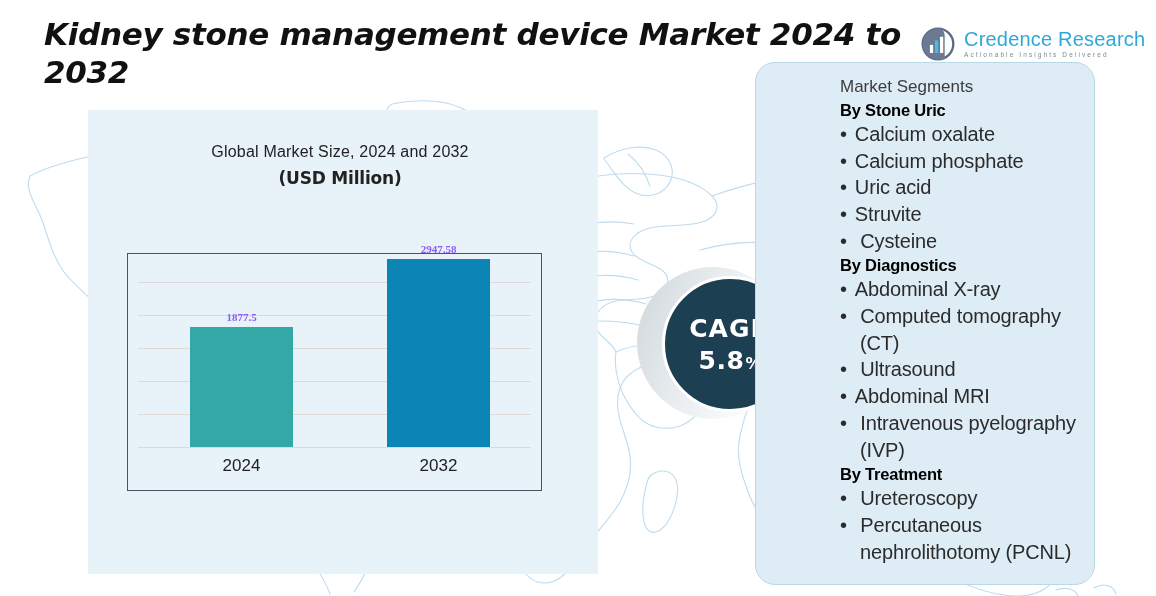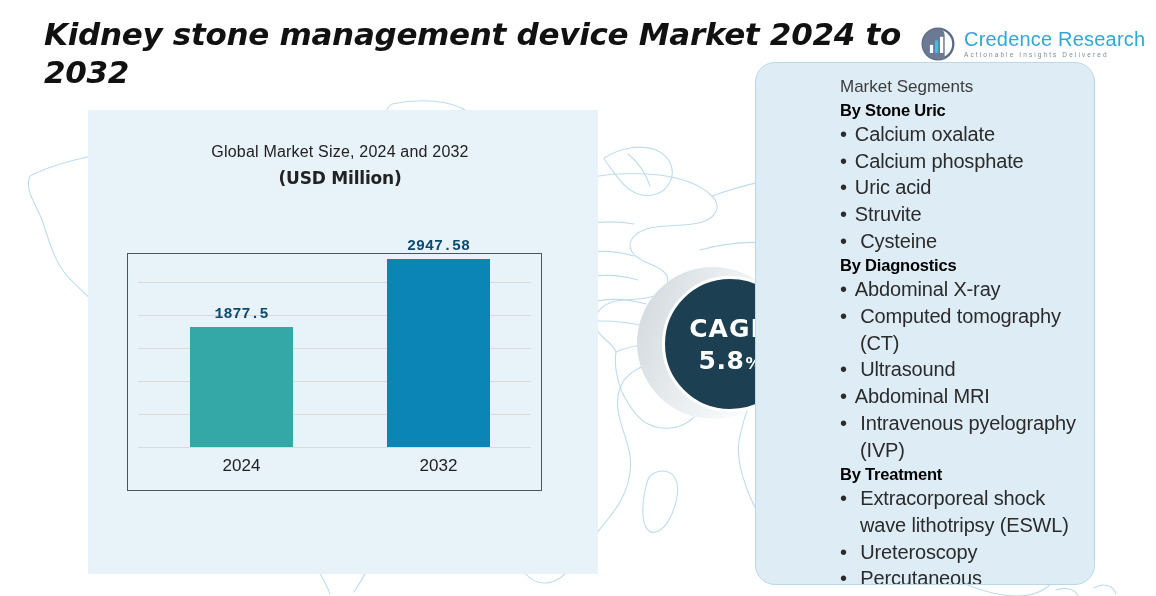--- a/index.html
+++ b/index.html
@@ -126,24 +126,24 @@
     width: 103px;
   }
   .bar {
     width: 100%;
     display: block;
   }
   .bar-value {
     position: absolute;
     left: 50%;
     transform: translate(-50%, -100%);
-    font-family: Liberation Mono, monospace;
-    font-weight: bold;
-    font-size: 15px;
-    color: #0c4a6e;
+    font-family: Liberation Serif, serif;
+    font-weight: bold;
+    font-size: 11px;
+    color: #8b5cf6;
     white-space: nowrap;
     margin-top: -4px;
   }
   .bar-cat {
     position: absolute;
     left: 50%;
     transform: translateX(-50%);
     top: 100%;
     margin-top: 9px;
     font-family: "Liberation Sans", sans-serif;
@@ -407,19 +407,18 @@
       <div class="seg-item"><span class="b">•</span><span> Cysteine</span></div>
 
       <div class="seg-heading">By Diagnostics</div>
       <div class="seg-item"><span class="b">•</span><span>Abdominal X-ray</span></div>
       <div class="seg-item"><span class="b">•</span><span> Computed tomography (CT)</span></div>
       <div class="seg-item"><span class="b">•</span><span> Ultrasound</span></div>
       <div class="seg-item"><span class="b">•</span><span>Abdominal MRI</span></div>
       <div class="seg-item"><span class="b">•</span><span> Intravenous pyelography (IVP)</span></div>
 
       <div class="seg-heading">By Treatment</div>
-      <div class="seg-item"><span class="b">•</span><span>  Extracorporeal shock wave lithotripsy (ESWL)</span></div>
       <div class="seg-item"><span class="b">•</span><span> Ureteroscopy</span></div>
       <div class="seg-item"><span class="b">•</span><span> Percutaneous nephrolithotomy (PCNL)</span></div>
     </div>
   </div>
 
 </div>
 
 </body></html>

